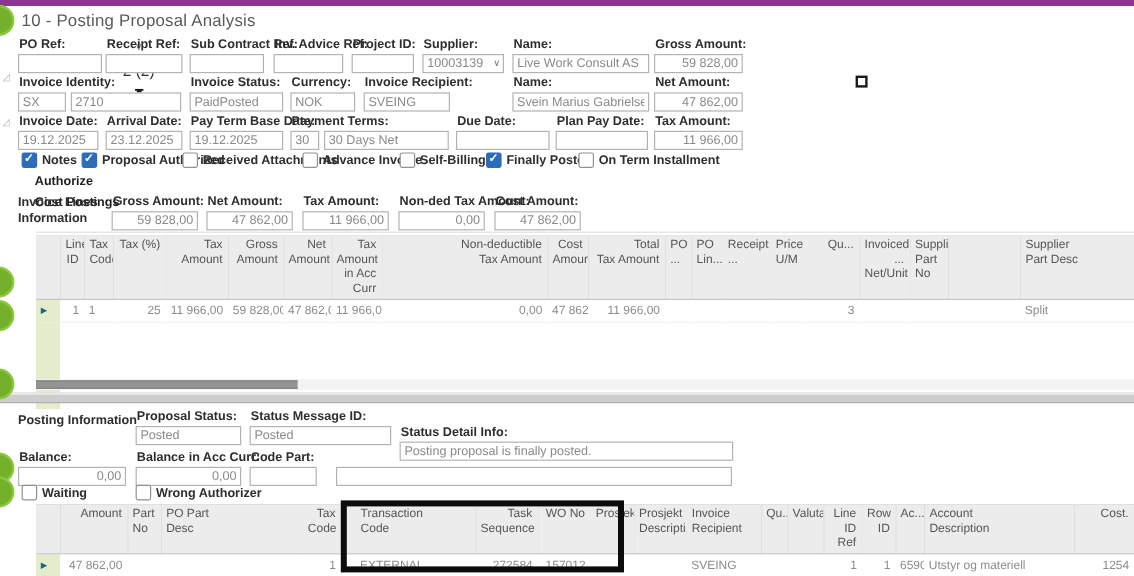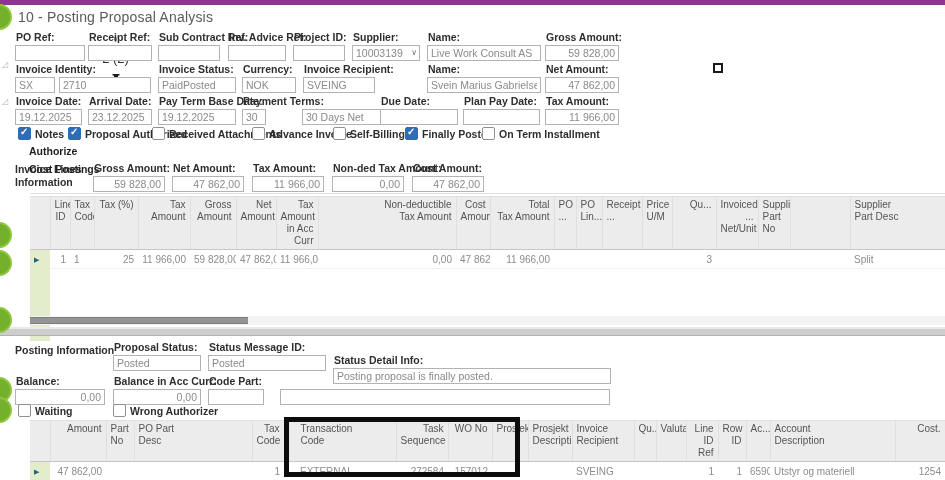--- a/index.html
+++ b/index.html
@@ -156,21 +156,21 @@
   <input class="inp" value="23.12.2025" style="">
 </div>
 <div class="field" style="left:158px;top:95px;width:78px">
   <label>Pay Term Base Date:</label>
   <input class="inp" value="19.12.2025" style="">
 </div>
 <div class="field" style="left:242px;top:95px;width:132px">
   <label>Payment Terms:</label>
   <span class="pair">
     <input class="inp" style="width: 24px;" value="30">
-    <input class="inp" style="width: 104px; margin-left: 32px;" value="30 Days Net">
+    <input class="inp" style="width: 104px;" value="30 Days Net">
   </span>
 </div>
 <div class="field" style="left:380px;top:95px;width:78px">
   <label>Due Date:</label>
   <input class="inp" value="" style="">
 </div>
 <div class="field" style="left:463px;top:95px;width:77px">
   <label>Plan Pay Date:</label>
   <input class="inp" value="" style="">
 </div>

